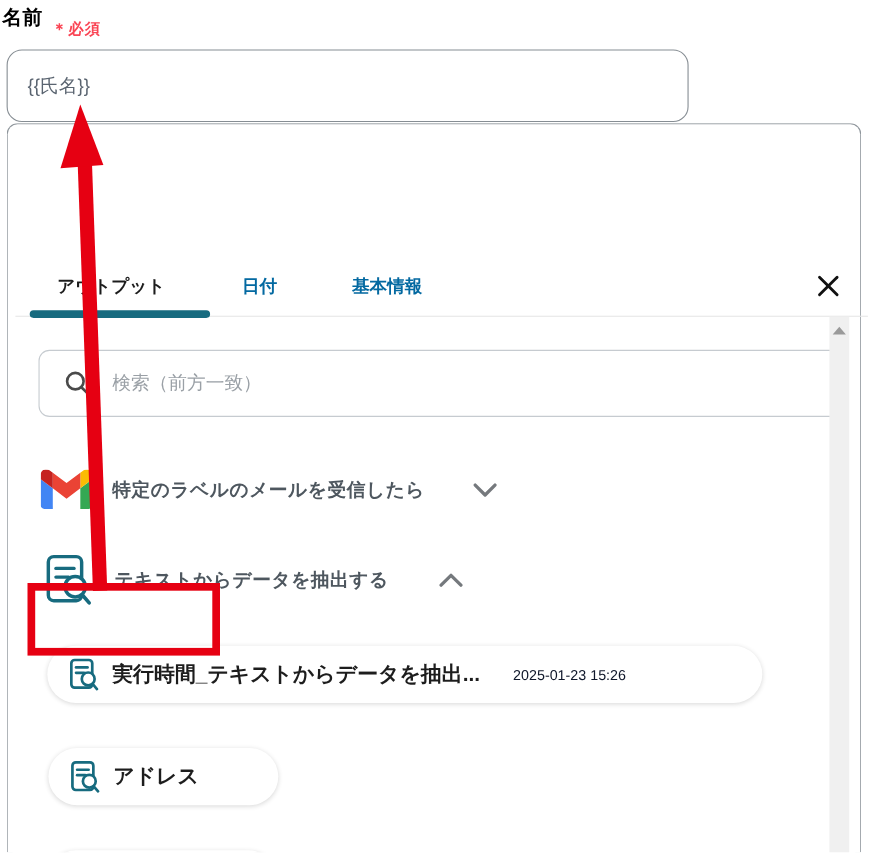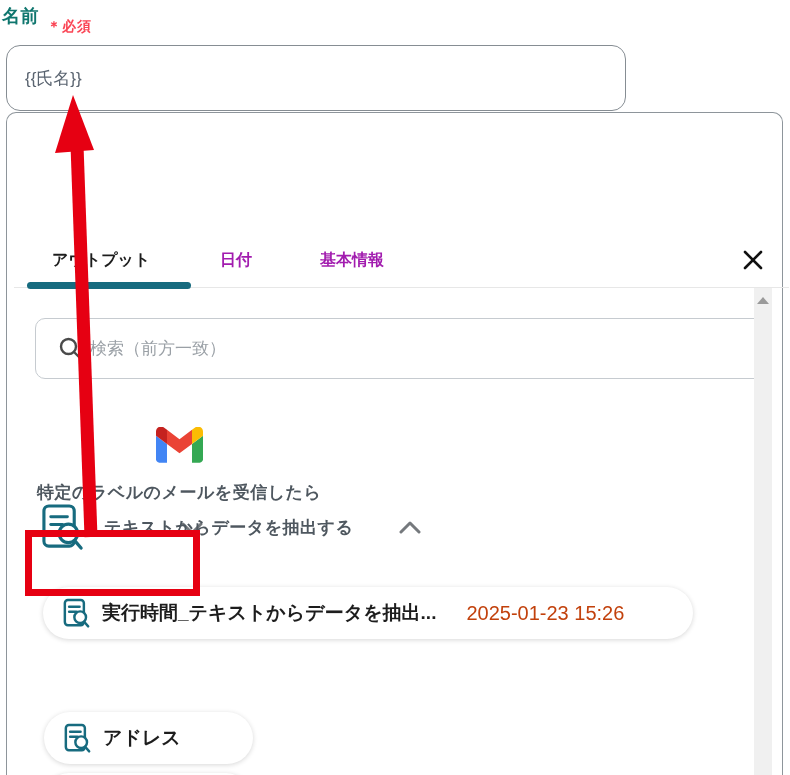--- a/index.html
+++ b/index.html
@@ -6,76 +6,76 @@
   body{
     width:790px;height:775px;position:relative;overflow:hidden;
     background:#ffffff;
     font-family:"Liberation Sans","DejaVu Sans",sans-serif;
     color:#222;
   }
   .abs{position:absolute;}
 
   
   .field-label-row{left:2px;top:4px;display:flex;align-items:flex-start;gap:8px;}
-  .field-label{font-size:18px;font-weight:bold;color:#0f766e;letter-spacing:.5px;}
+  .field-label{font-size:18px;font-weight:bold;color:#000000;letter-spacing:.5px;}
   .required-badge{font-size:14px;font-weight:bold;color:#fa4555;margin-top:14px;letter-spacing:1px;}
   .name-input{
     left:6px;top:45px;width:620px;height:66px;box-sizing:border-box;
     border:1px solid #868d93;border-radius:14px;background:#fff;
     font-size:17px;color:#5a6470;padding:0 0 0 18px;outline:none;
     font-family:"Liberation Sans","DejaVu Sans",sans-serif;
   }
 
   
   .panel{
     left:6px;top:112px;width:777px;height:663px;box-sizing:border-box;
     background:#fff;border:1px solid #8e959b;border-bottom:none;
     border-radius:10px 10px 0 0;
   }
   .tabbar-line{left:7px;top:174px;width:775px;height:1px;background:#e7e7e7;}
   .tab-label{font-size:16px;font-weight:bold;white-space:nowrap;cursor:pointer;}
   .tab-active .tab-label{color:#1c1c1c;}
-  .tab-inactive .tab-label{color:#a21caf;}
+  .tab-inactive .tab-label{color:#0369a1;}
   .tab1{left:45px;top:137px;}
   .tab2{left:213px;top:137px;}
   .tab3{left:295px;top:137px;margin-left:18px;}
   .tab-underline{left:20px;top:169px;width:164px;height:7px;background:#176b7f;border-radius:4px;}
   .close-btn{left:731px;top:132px;width:30px;height:30px;cursor:pointer;display:flex;align-items:center;justify-content:center;}
 
   
   .search-box{
     left:28px;top:205px;width:734px;height:61px;box-sizing:border-box;
     border:1px solid #c6cbd0;border-radius:10px;background:#fff;
-    display:flex;align-items:center;padding-left:22px;gap:4px;
+    display:flex;align-items:center;padding-left:22px;gap:16px;
   }
   .search-input{
     border:none;outline:none;flex:1;font-size:17px;color:#444;height:40px;
     font-family:"Liberation Sans","DejaVu Sans",sans-serif;
   }
   .search-input::placeholder{color:#9aa0a6;}
 
   
   .group-row{display:flex;align-items:center;cursor:pointer;}
   .group-label{font-size:17px;font-weight:bold;color:#4e575f;letter-spacing:.5px;}
-  .gmail-row{left:30px;top:314px;gap:18px;flex-direction:column;}
+  .gmail-row{left:30px;top:314px;gap:18px;}
   .extract-row{left:34px;top:390px;gap:20px;text-align:right;}
   .chev{margin-left:26px;display:flex;align-items:center;}
 
   
   .pill{
     background:#fff;border-radius:26px;z-index:2;
     box-shadow:0 1px 5px rgba(0,0,0,0.16);
     display:flex;align-items:center;gap:12px;padding-left:20px;box-sizing:border-box;
     cursor:pointer;
   }
   .pill-label{font-size:19px;font-weight:bold;color:#1d1d1d;white-space:nowrap;}
-  .pill-time{font-size:20px;color:#c2410c;margin-left:18px;white-space:nowrap;}
+  .pill-time{font-size:13px;color:#0f172a;margin-left:18px;white-space:nowrap;}
   .pill1{left:36px;top:474px;width:650px;height:52px;}
   .pill2{left:38px;top:539px;width:146px;height:50px;}
-  .pill3{left:37px;top:599px;width:209px;height:52px;}
+  .pill3{left:37px;top:567px;width:209px;height:52px;}
   .pill4{left:37px;top:660px;width:207px;height:50px;}
 
   
   .scroll-track{left:754px;top:288px;width:18px;height:487px;background:#f0f0f0;z-index:3;}
   .scroll-up{left:0;top:9px;width:100%;display:flex;justify-content:center;}
   .tri-up{width:0;height:0;border-left:6px solid transparent;border-right:6px solid transparent;border-bottom:7px solid #9a9a9a;}
 
   
   .highlight-box{
     left:25px;top:530px;width:175px;height:66px;box-sizing:border-box;

